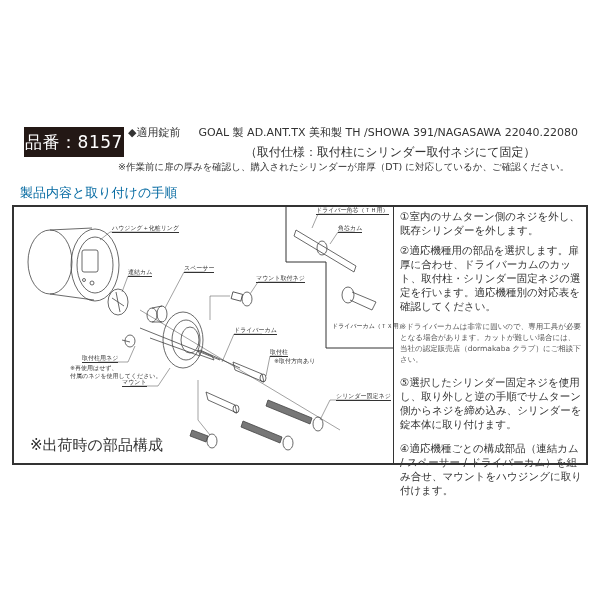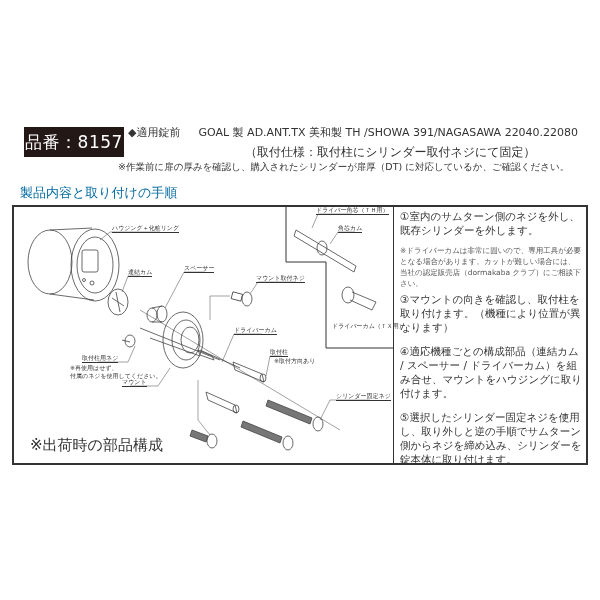--- a/index.html
+++ b/index.html
@@ -139,17 +139,17 @@
 <span class="lab nob" style="left:274px; top:357px;">※取付方向あり</span>
 <span class="lab" style="left:336px; top:392px;">シリンダー固定ネジ</span>
 <span class="lab" style="left:316px; top:206px;">ドライバー角芯（ＴＨ用）</span>
 <span class="lab" style="left:338px; top:224px;">角芯カム</span>
 <span class="lab nob" style="left:332px; top:322px;">ドライバーカム（ＴＸ用）</span>
 
 <div class="abs shipped">※出荷時の部品構成</div>
 
 <div class="abs text-panel">
   <p>①室内のサムターン側のネジを外し、既存シリンダーを外します。</p>
+  <p>②適応機種用の部品を選択します。扉厚に合わせ、ドライバーカムのカット、取付柱・シリンダー固定ネジの選定を行います。適応機種別の対応表を確認してください。</p>
   <p class="small">※ドライバーカムは非常に固いので、専用工具が必要となる場合があります。カットが難しい場合には、当社の認定販売店（dormakaba クラブ）にご相談下さい。</p>
-  <p>③マウントの向きを確認し、取付柱を取り付けます。（機種により位置が異なります）</p>
+  <p style="margin-top:10px;">⑤選択したシリンダー固定ネジを使用し、取り外しと逆の手順でサムターン側からネジを締め込み、シリンダーを錠本体に取り付けます。</p>
   <p style="margin-top:10px;">④適応機種ごとの構成部品（連結カム / スペーサー / ドライバーカム）を組み合せ、マウントをハウジングに取り付けます。</p>
-  <p style="margin-top:10px;">⑤選択したシリンダー固定ネジを使用し、取り外しと逆の手順でサムターン側からネジを締め込み、シリンダーを錠本体に取り付けます。</p>
 </div>
 
 </body></html>

